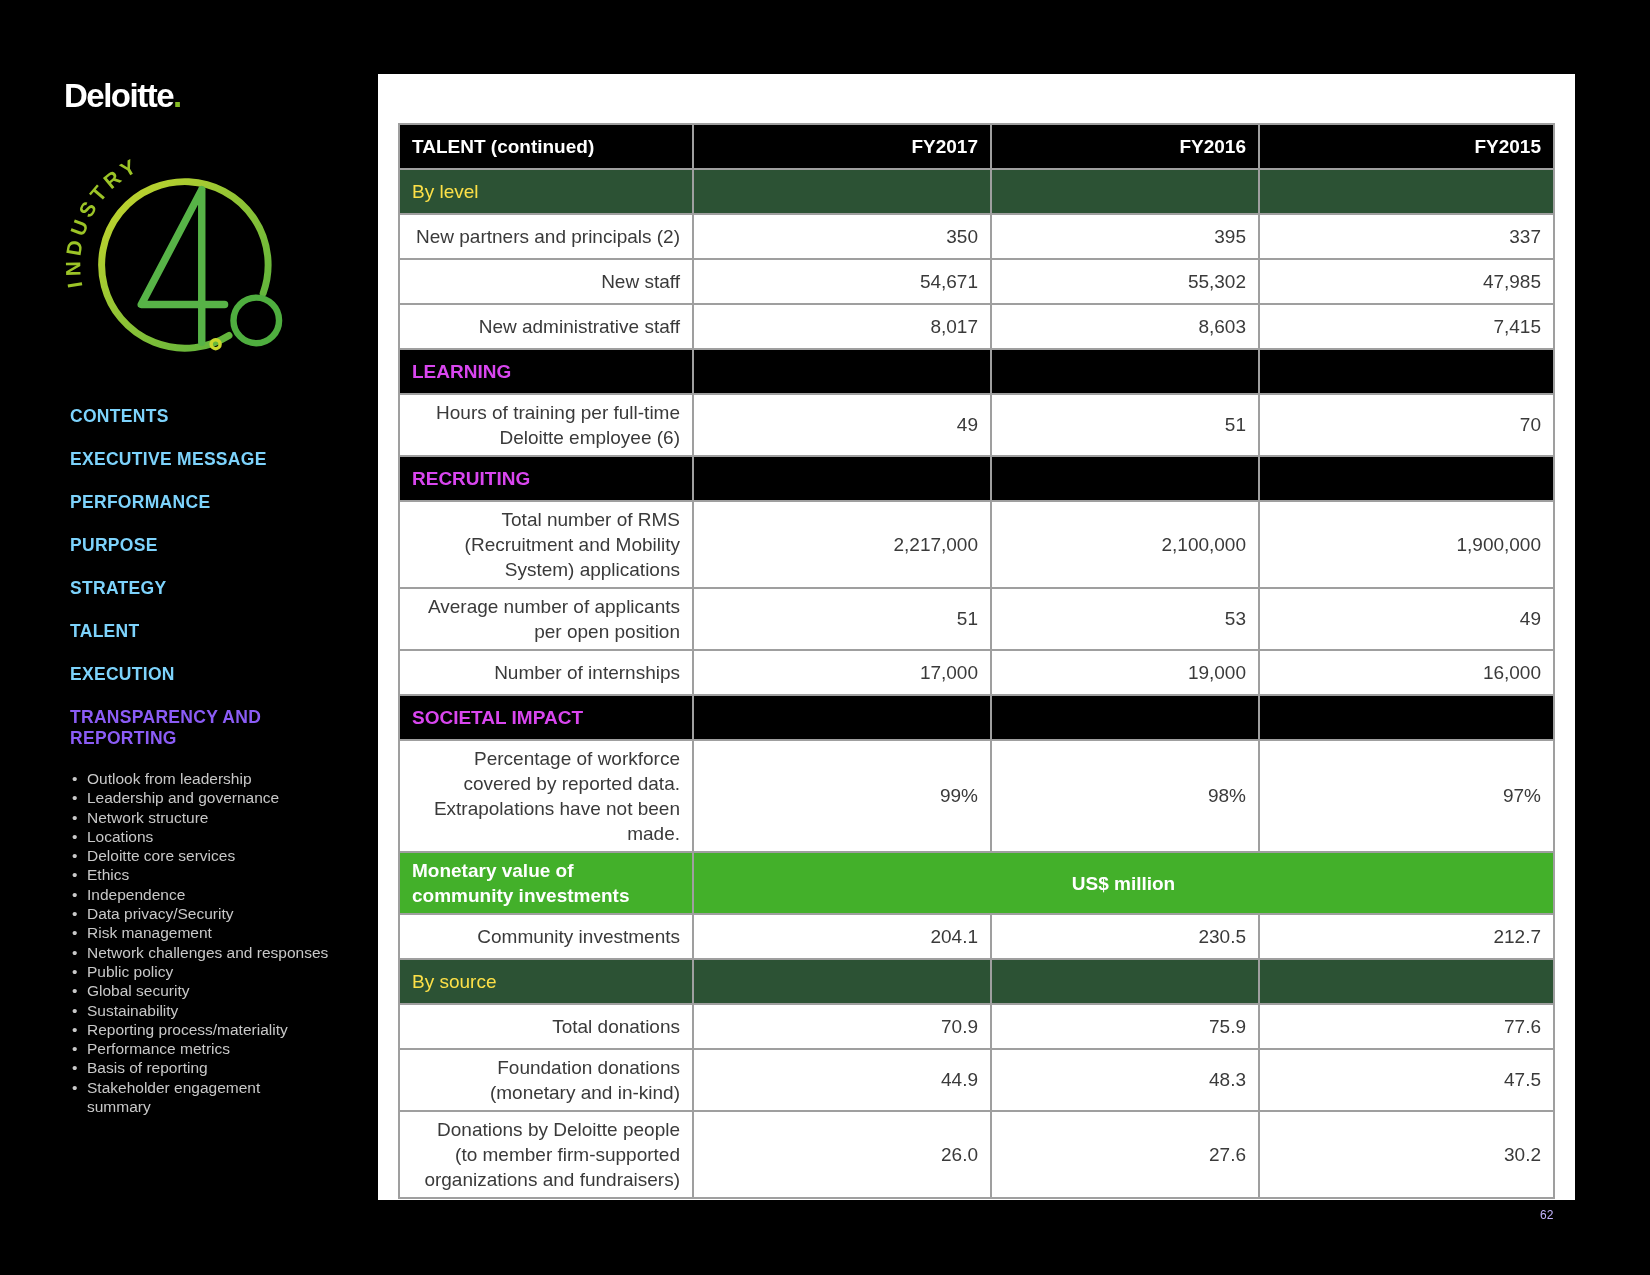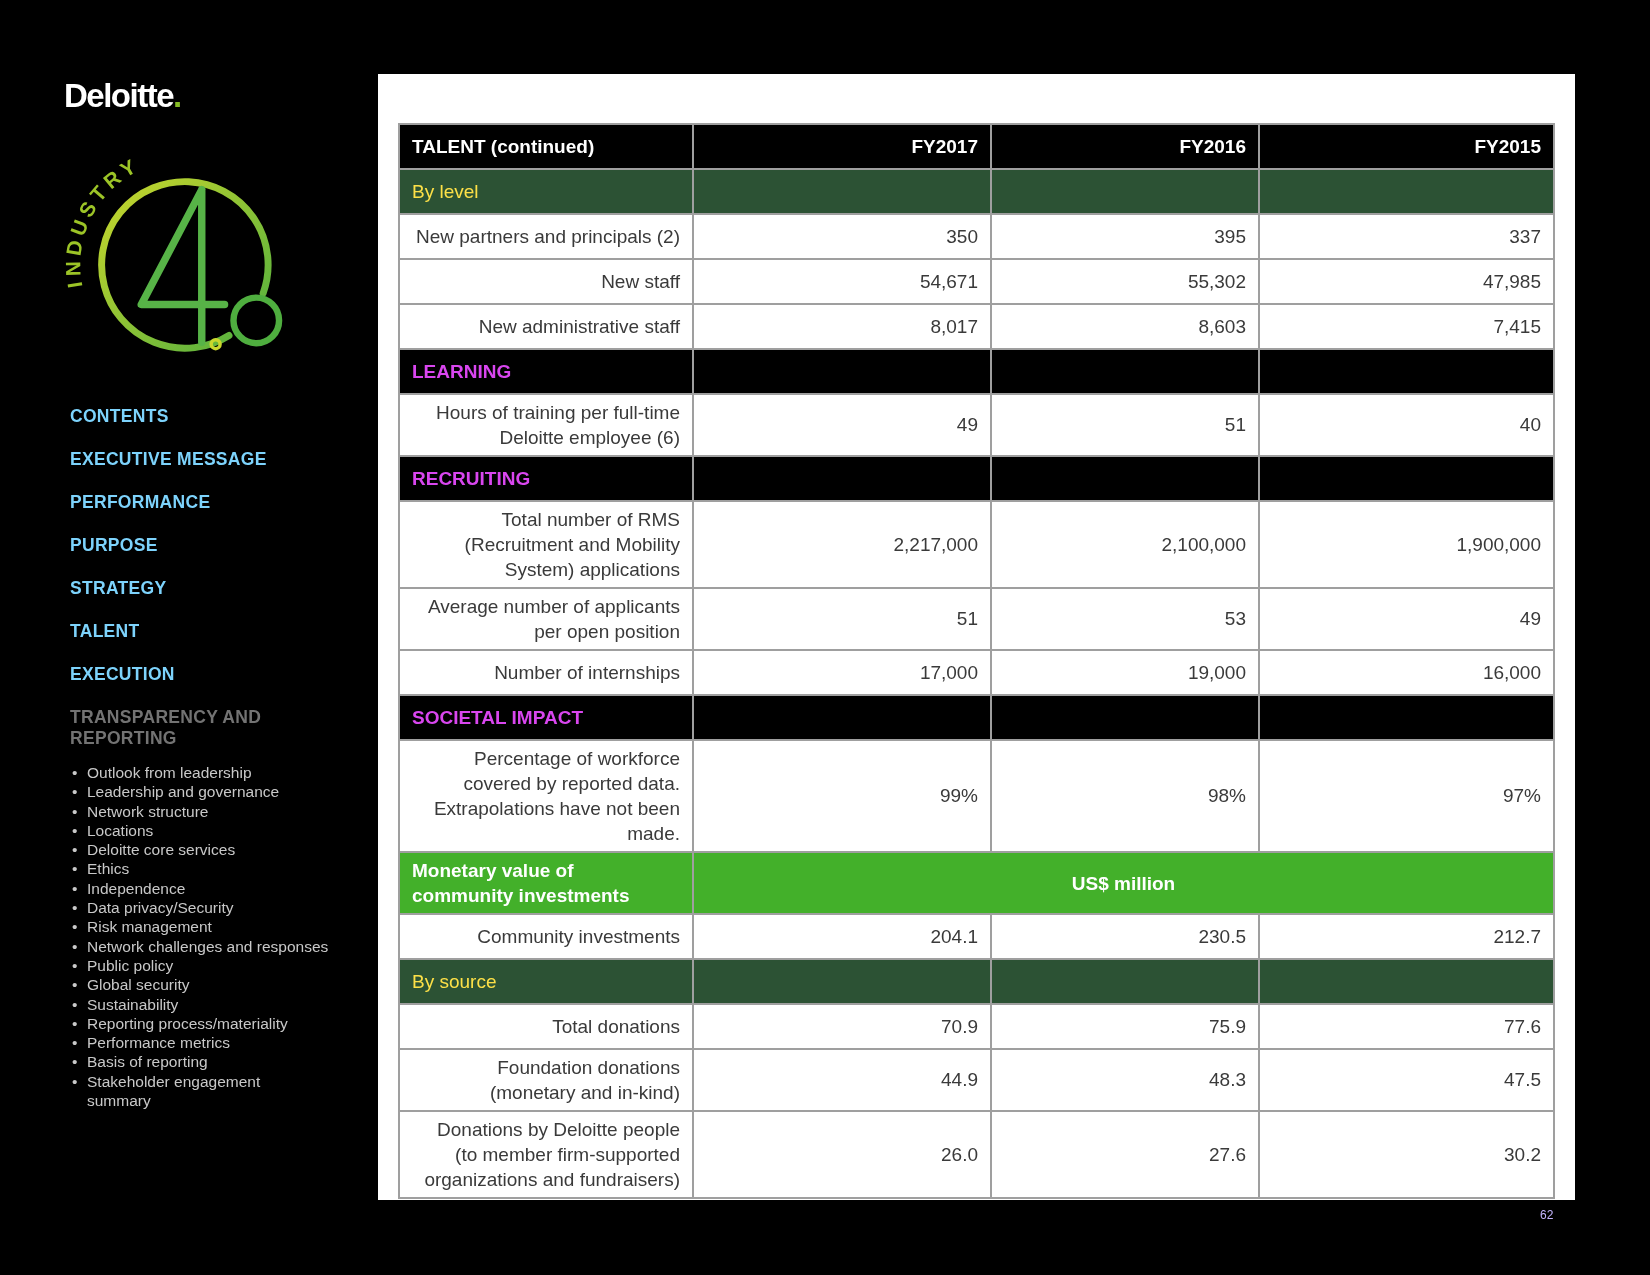--- a/index.html
+++ b/index.html
@@ -15,21 +15,21 @@
   }
   .deloitte-logo .dot { color:#86bc25; }
 
   .industry-logo { position:absolute; left:56px; top:146px; }
 
   .nav { position:absolute; left:70px; top:406px; width:300px; }
   .nav-item {
     width:205px; font-size:17.5px; font-weight:bold; color:#7dd3fc;
     letter-spacing:0.3px; line-height:21px; margin-bottom:22px;
   }
-  .nav-item.active { color:#737373; margin-bottom:14px; }
+  .nav-item.active { color:#8b5cf6; margin-bottom:20px; }
   .subnav { list-style:none; margin:4px 0 0 0; padding:0; width:285px; }
   .subnav li {
     position:relative; padding-left:17px; font-size:15.5px; color:#c8c8c8;
     line-height:19.3px; white-space:pre-line;
   }
   .subnav li::before { content:"\2022"; position:absolute; left:2px; color:#c8c8c8; }
 
   
   .panel { position:absolute; left:378px; top:74px; width:1197px; height:1126px; background:#fff; }
 
@@ -164,21 +164,21 @@
           <tr class="r-section">
             <td class="lbl">LEARNING</td>
             <td class="num"></td>
             <td class="num"></td>
             <td class="num"></td>
           </tr>
           <tr class="r-data">
             <td class="lbl">Hours of training per full-time Deloitte employee (6)</td>
             <td class="num">49</td>
             <td class="num">51</td>
-            <td class="num">40</td>
+            <td class="num">70</td>
           </tr>
           <tr class="r-section">
             <td class="lbl">RECRUITING</td>
             <td class="num"></td>
             <td class="num"></td>
             <td class="num"></td>
           </tr>
           <tr class="r-data">
             <td class="lbl">Total number of RMS (Recruitment and Mobility System) applications</td>
             <td class="num">2,217,000</td>

